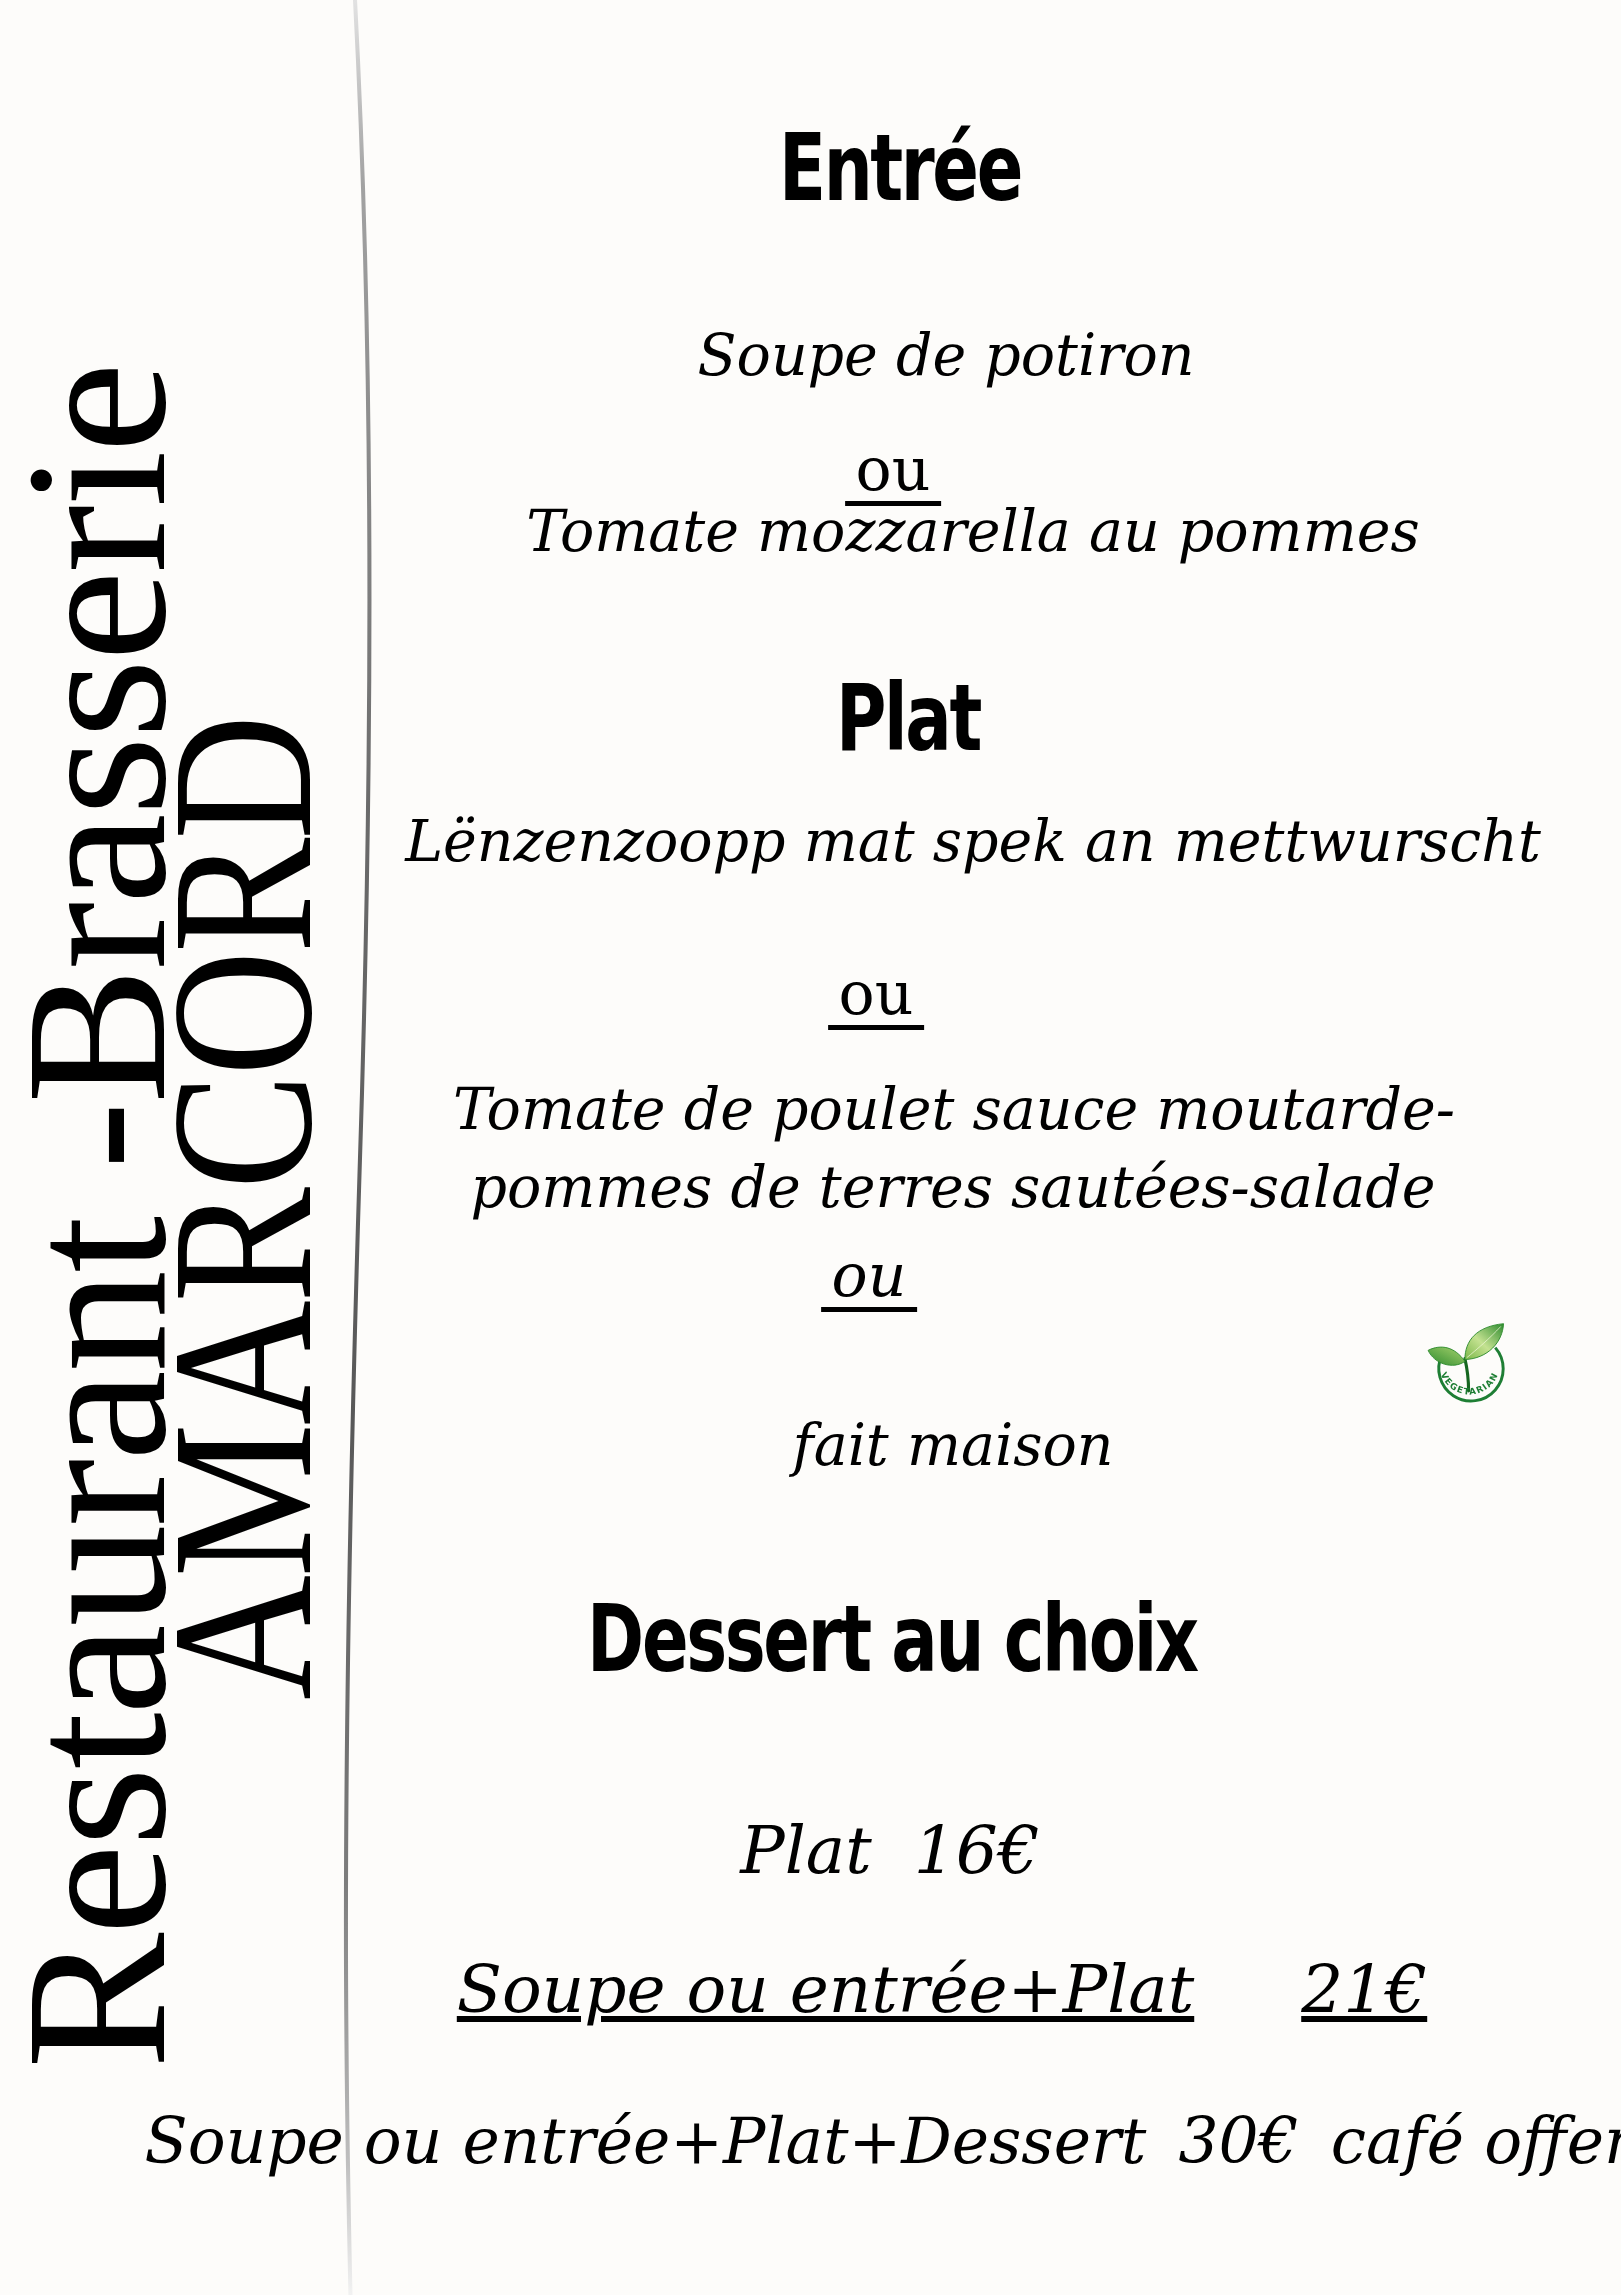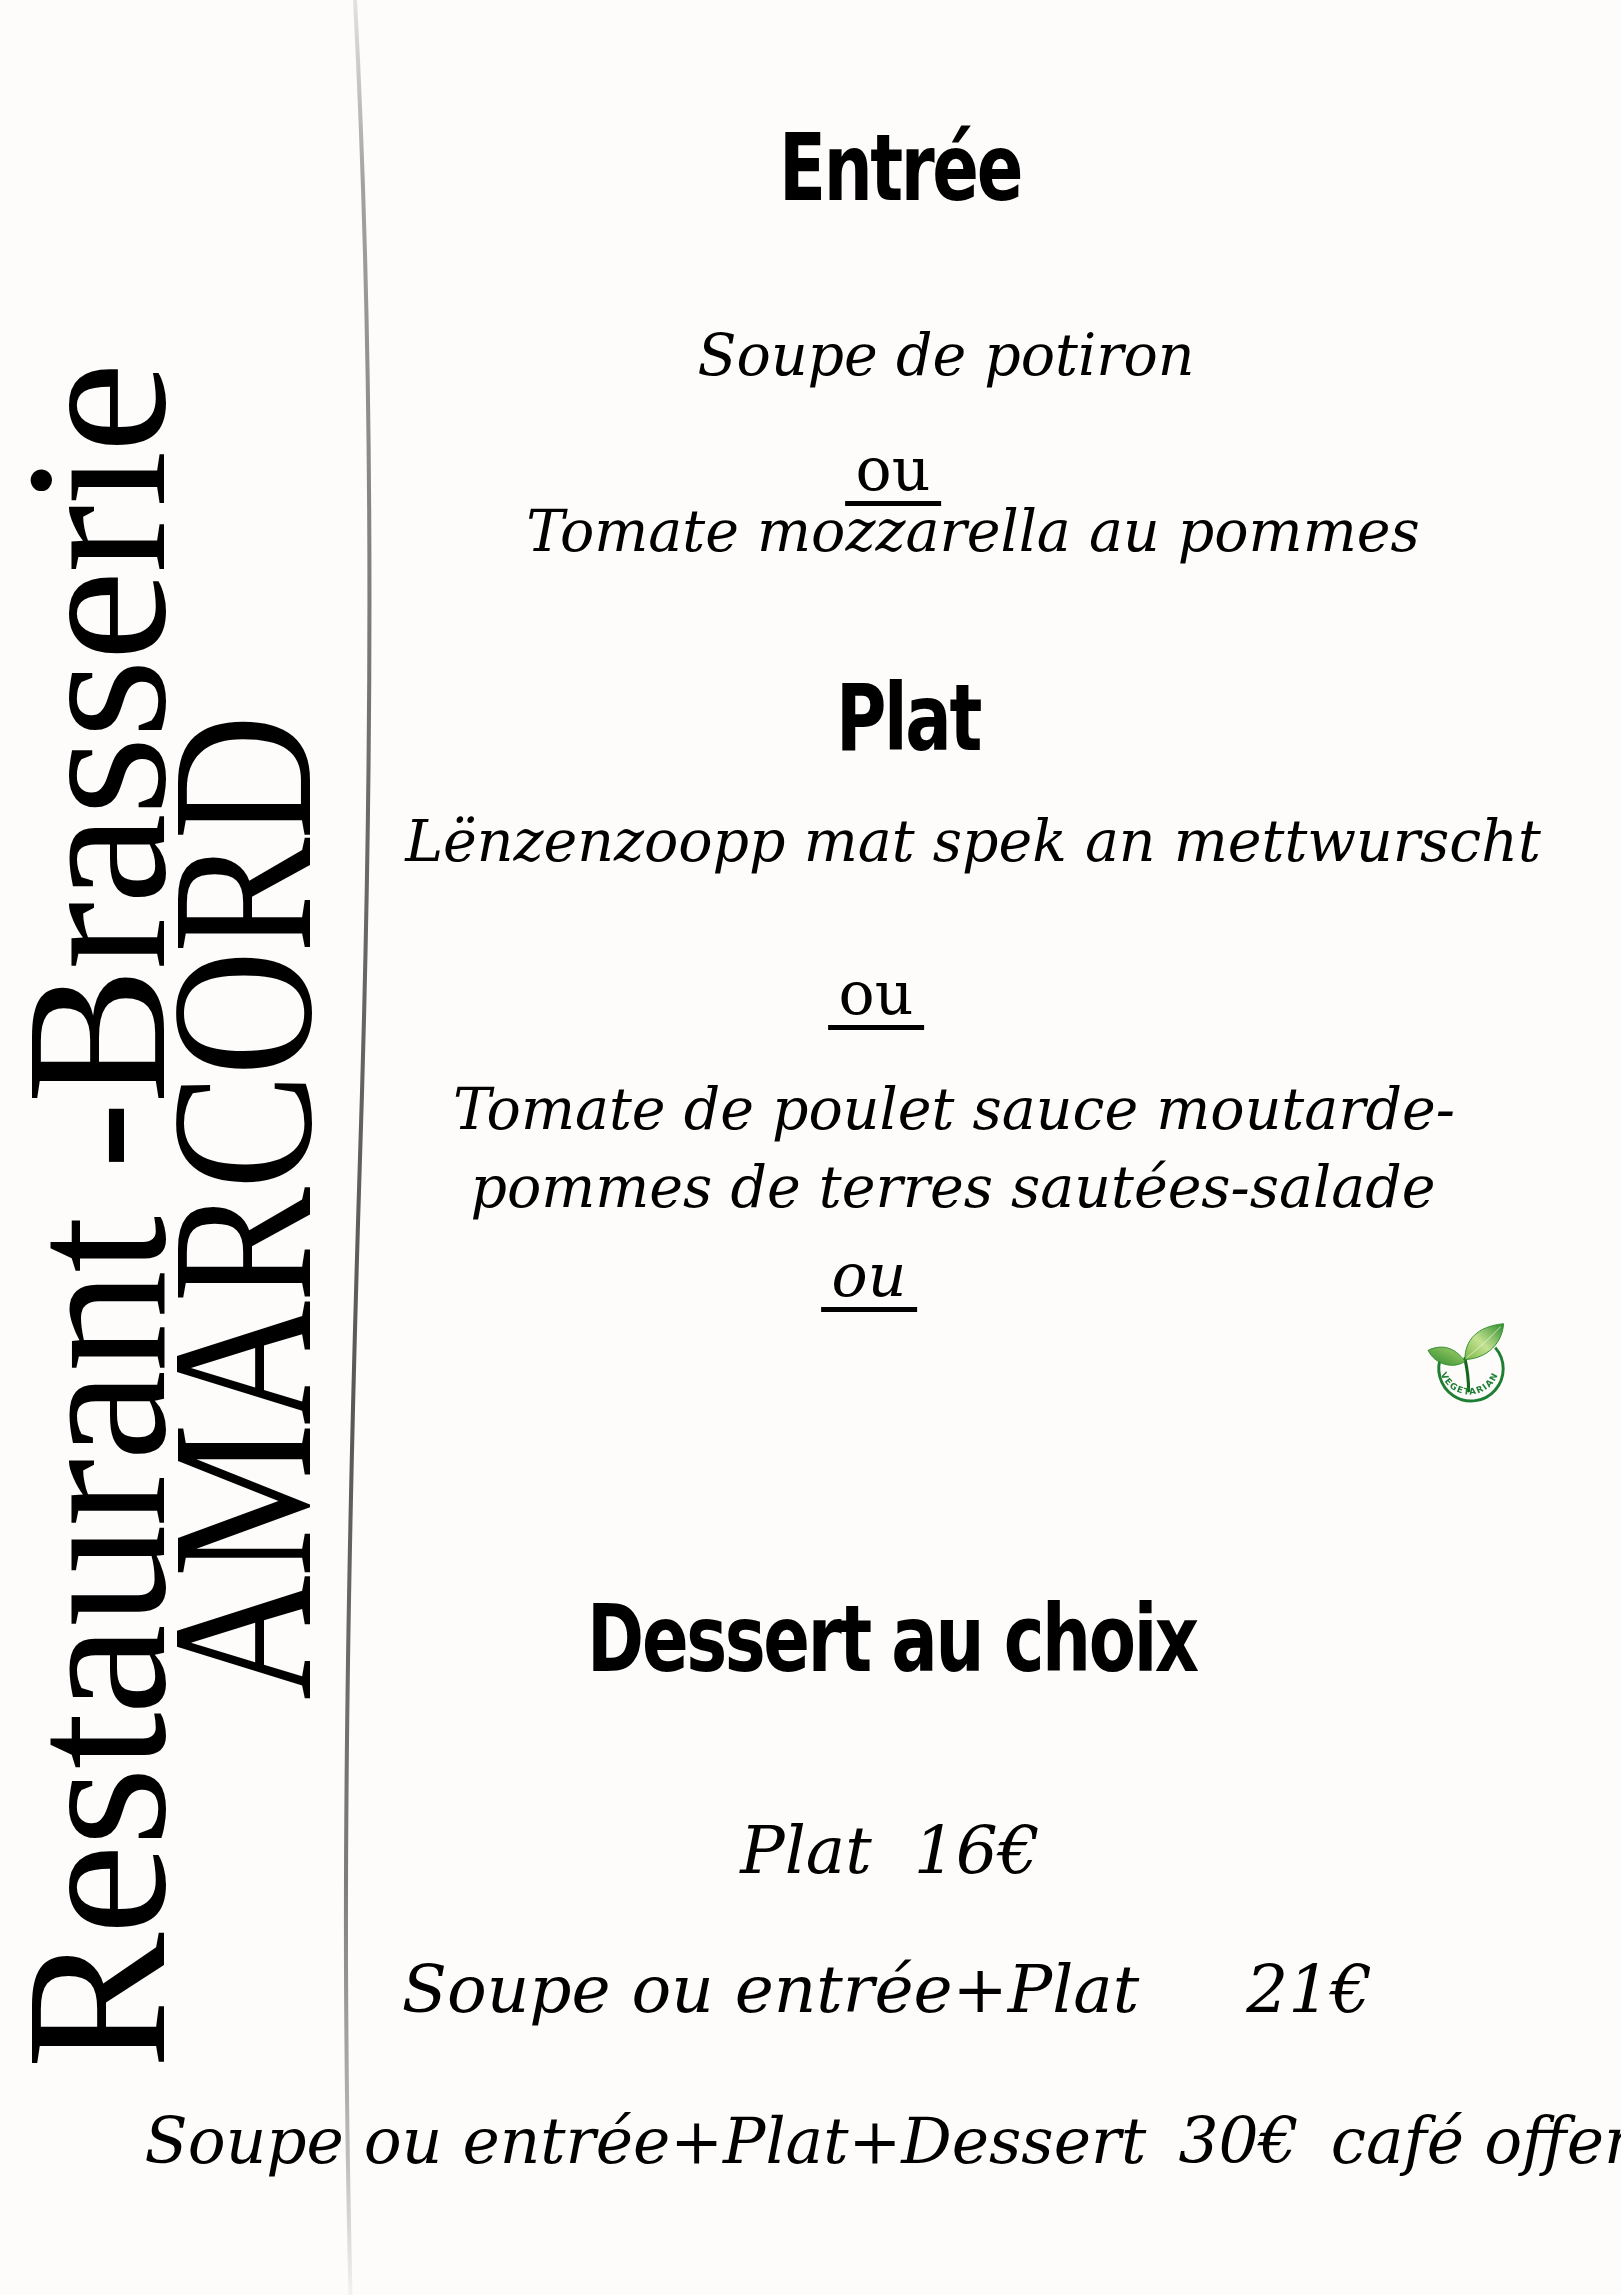--- a/index.html
+++ b/index.html
@@ -131,20 +131,21 @@
     <span class="u">ou</span>
   </div>
 
   <div class="script" style="left:954px; top:1078px;">Tomate de poulet sauce moutarde-</div>
   <div class="script" style="left:953px; top:1156px;">pommes de terres sautées-salade</div>
 
   <div class="or cursive" style="left:869px; top:1245px;">
     <span class="u">ou</span>
   </div>
 
+  <div class="script" style="left:953px; top:1414px;">fait maison</div>
 
   <svg class="veg" viewBox="0 0 100 100">
     <defs>
       <linearGradient id="leafG" x1="0" y1="1" x2="1" y2="0">
         <stop offset="0" stop-color="#7ab648"></stop>
         <stop offset="0.45" stop-color="#c4e291"></stop>
         <stop offset="1" stop-color="#2e8b2e"></stop>
       </linearGradient>
       <linearGradient id="leafG2" x1="1" y1="0" x2="0" y2="1">
         <stop offset="0" stop-color="#a8d36e"></stop>
@@ -163,21 +164,21 @@
   </svg>
 
   <div class="heading" style="left:892px; top:1593px;">Dessert au choix</div>
 
   <div class="price-row" style="left:890px; top:1815px;">
     <span>Plat</span>
     <span class="gap-s"></span>
     <span>16€</span>
   </div>
 
-  <div class="price-row" style="left:887px; top:1954px;">
+  <div class="price-row" style="left:942px; top:1954px;text-decoration:underline;">
     <span>Soupe ou entrée+Plat</span>
     <span class="gap-m"></span>
     <span>21€</span>
   </div>
 
   <div class="price-row small" style="left:902px; top:2107px;">
     <span>Soupe ou entrée+Plat+Dessert</span>
     <span class="gap-xs"></span>
     <span>30€</span>
     <span class="gap-xs"></span>

